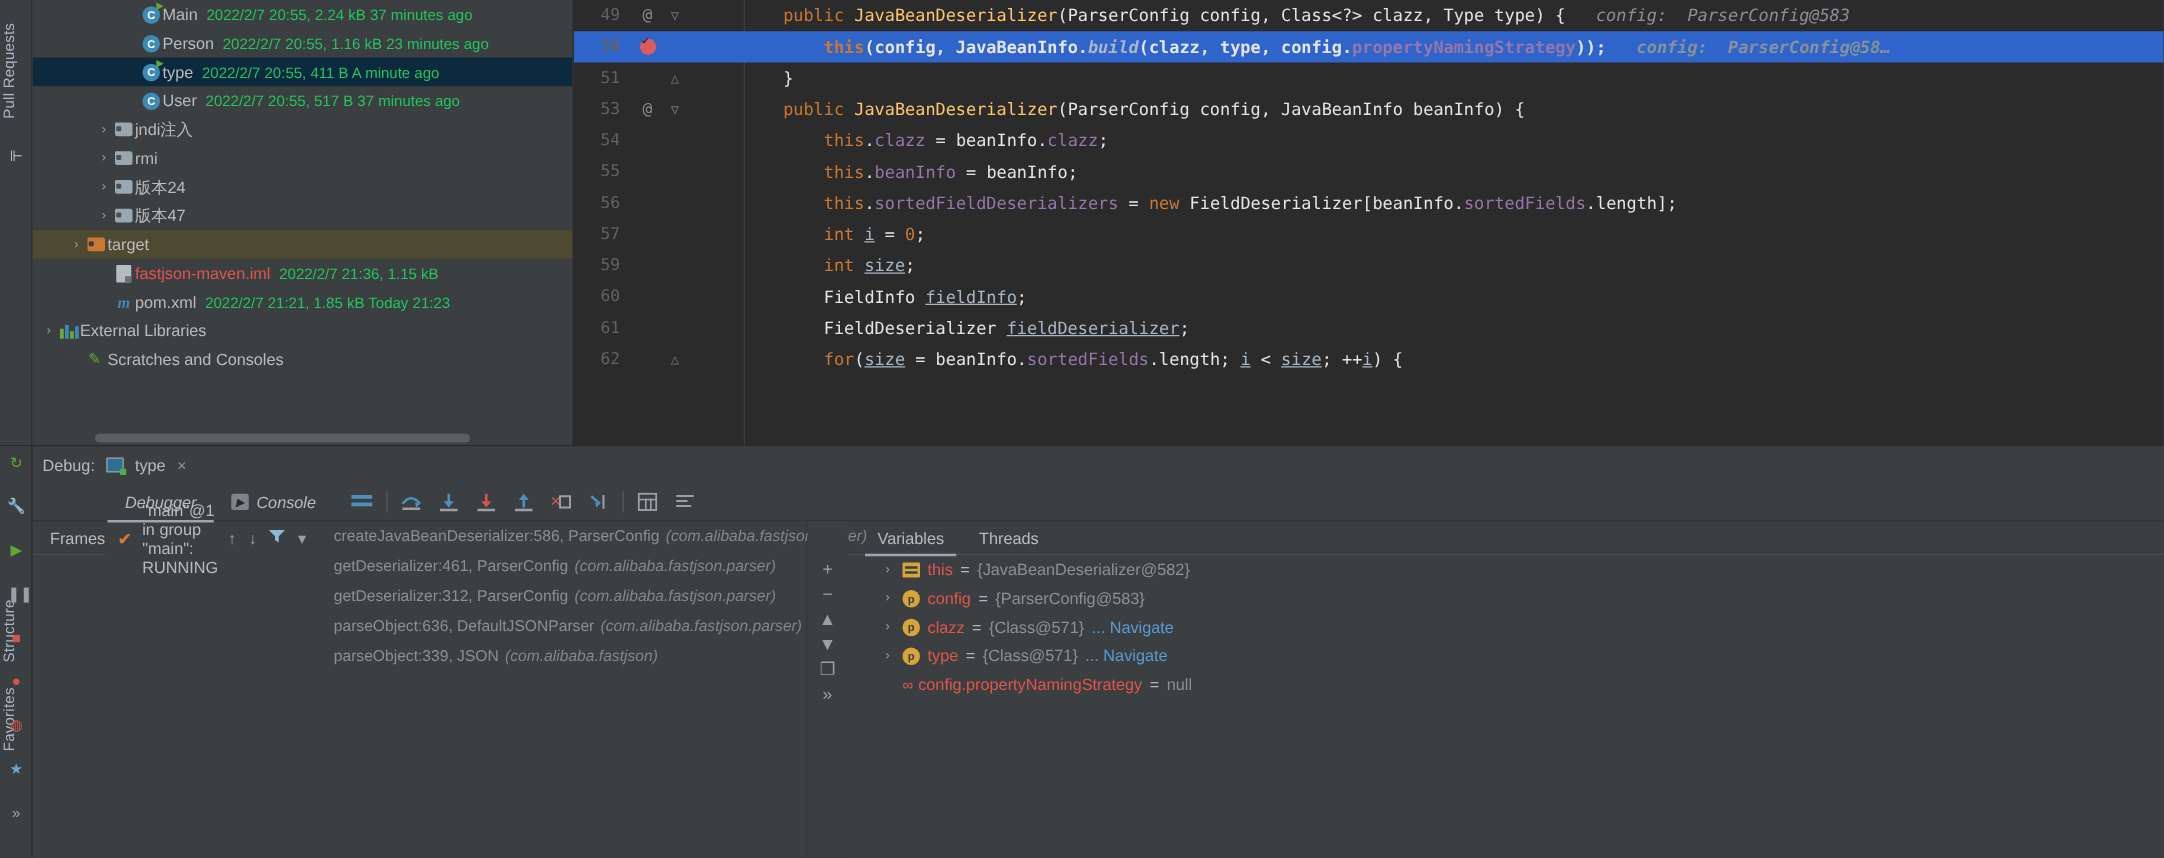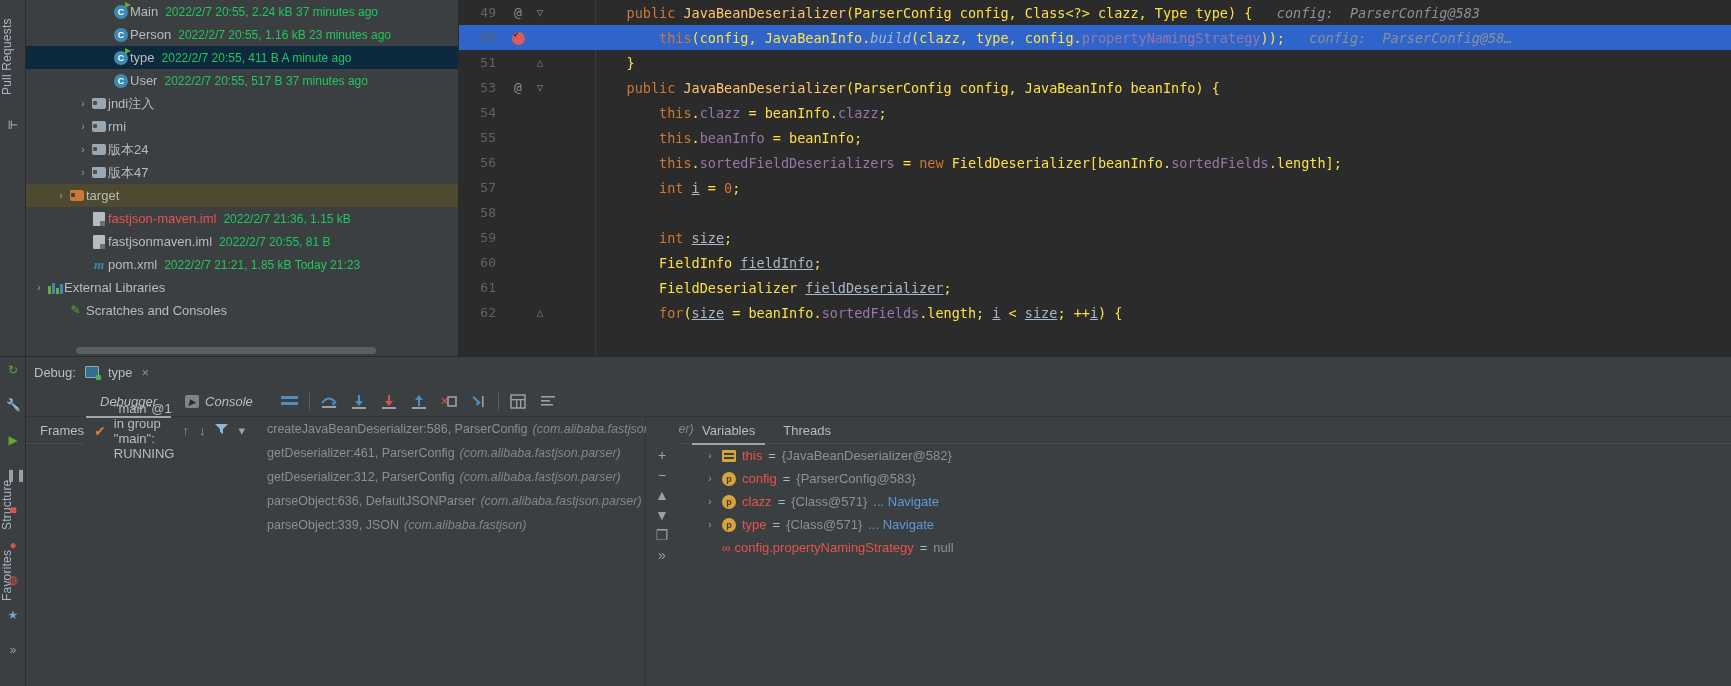--- a/index.html
+++ b/index.html
@@ -72,39 +72,39 @@
 
   .tree-hscroll {
     position: absolute; left: 50px; bottom: 2px; height: 7px; width: 300px;
     background: #5c5f61; border-radius: 4px;
   }
 
   
   .editor { flex: 1; background: #2b2b2b; position: relative; overflow: hidden; }
   .code-area { position: relative; font-family: "DejaVu Sans Mono", monospace; font-size: 13.5px; }
   .cline { height: 25px; display: flex; align-items: center; white-space: pre; position: relative; }
-  .cline.hl { background: #2f65ca; }
+  .cline.hl { background: #2f65ca; font-weight: bold; }
   .gutter-num {
     width: 46px; flex: 0 0 46px; text-align: right; padding-right: 9px;
     color: #606366; font-size: 13px; font-family: "DejaVu Sans Mono", monospace;
   }
   .gutter-mark { width: 26px; flex: 0 0 26px; text-align: center; color: #8c8c8c; font-size: 13px; position: relative; }
   .gutter-fold { width: 18px; flex: 0 0 18px; text-align: center; color: #777b7e; font-size: 11px; }
   .gutter-gap { width: 45px; flex: 0 0 45px; }
   .bp {
     width: 13px; height: 13px; border-radius: 50%; background: #db5c5c;
     display: inline-block; position: relative; top: 2px;
   }
   .bp::after {
     content: "✔"; position: absolute; left: 2px; top: -3px; font-size: 9px; color: #2b2b2b;
   }
   .k { color: #cc7832; }         
   .t { color: #ffc66d; }         
   .f { color: #9876aa; }         
-  .pl { color: #fde047; text-align: center; }        
+  .pl { color: #e5e5e5; text-align: center; }        
   .it { color: #8a9199; font-style: italic; }  
   .um { color: #a9b7c6; text-decoration: underline; }
   .mi { color: #a9b7c6; font-style: italic; }
   .editor-vline { position:absolute; left: 136px; top:0; bottom:0; width:1px; background:#3a3d3f; }
 
   
   .debugwrap { flex: 1; display: flex; background: #3c3f41; border-top: 1px solid #2b2b2b; }
   .dstrip { width: 26px; flex: 0 0 26px; background: #3c3f41; position: relative; border-right:1px solid #2b2b2b;}
   .dmain { flex: 1; display: flex; flex-direction: column; }
 
@@ -249,28 +249,20 @@
     <span class="chev"></span>
             <span class="ico">
               <span class="imlico"></span>
             </span>
     <span class="nm red">fastjson-maven.iml</span>
     <span class="meta">2022/2/7 21:36, 1.15 kB</span>
   </div>
           <div class="trow" style="padding-left:50px">
     <span class="chev"></span>
             <span class="ico">
-              <span class="imlico"></span>
-            </span>
-    <span class="nm">fastjsonmaven.iml</span>
-    <span class="meta">2022/2/7 20:55, 81 B</span>
-  </div>
-          <div class="trow" style="padding-left:50px">
-    <span class="chev"></span>
-            <span class="ico">
               <span class="mico">m</span>
             </span>
     <span class="nm">pom.xml</span>
     <span class="meta">2022/2/7 21:21, 1.85 kB Today 21:23</span>
   </div>
           <div class="trow" style="padding-left:6px">
     <span class="chev">›</span>
             <span class="ico">
               <span class="libico">
                 <i style="height:8px;background:#6fa83a"></i>
@@ -321,24 +313,20 @@
     <span class="gutter-num">55</span>
     <span class="gutter-mark"></span><span class="gutter-fold"></span><span class="gutter-gap"></span><span class="pl">        </span><span class="k">this</span><span class="pl">.</span><span class="f">beanInfo</span><span class="pl"> = beanInfo;</span>
   </div>
           <div class="cline">
     <span class="gutter-num">56</span>
     <span class="gutter-mark"></span><span class="gutter-fold"></span><span class="gutter-gap"></span><span class="pl">        </span><span class="k">this</span><span class="pl">.</span><span class="f">sortedFieldDeserializers</span><span class="pl"> = </span><span class="k">new </span><span class="pl">FieldDeserializer[beanInfo.</span><span class="f">sortedFields</span><span class="pl">.length];</span>
   </div>
           <div class="cline">
     <span class="gutter-num">57</span>
     <span class="gutter-mark"></span><span class="gutter-fold"></span><span class="gutter-gap"></span><span class="pl">        </span><span class="k">int </span><span class="um">i</span><span class="pl"> = </span><span class="k">0</span><span class="pl">;</span>
-  </div>
-          <div class="cline">
-    <span class="gutter-num">58</span>
-    <span class="gutter-mark"></span><span class="gutter-fold"></span><span class="gutter-gap"></span>
   </div>
           <div class="cline">
     <span class="gutter-num">59</span>
     <span class="gutter-mark"></span><span class="gutter-fold"></span><span class="gutter-gap"></span><span class="pl">        </span><span class="k">int </span><span class="um">size</span><span class="pl">;</span>
   </div>
           <div class="cline">
     <span class="gutter-num">60</span>
     <span class="gutter-mark"></span><span class="gutter-fold"></span><span class="gutter-gap"></span><span class="pl">        FieldInfo </span><span class="um">fieldInfo</span><span class="pl">;</span>
   </div>
           <div class="cline">

